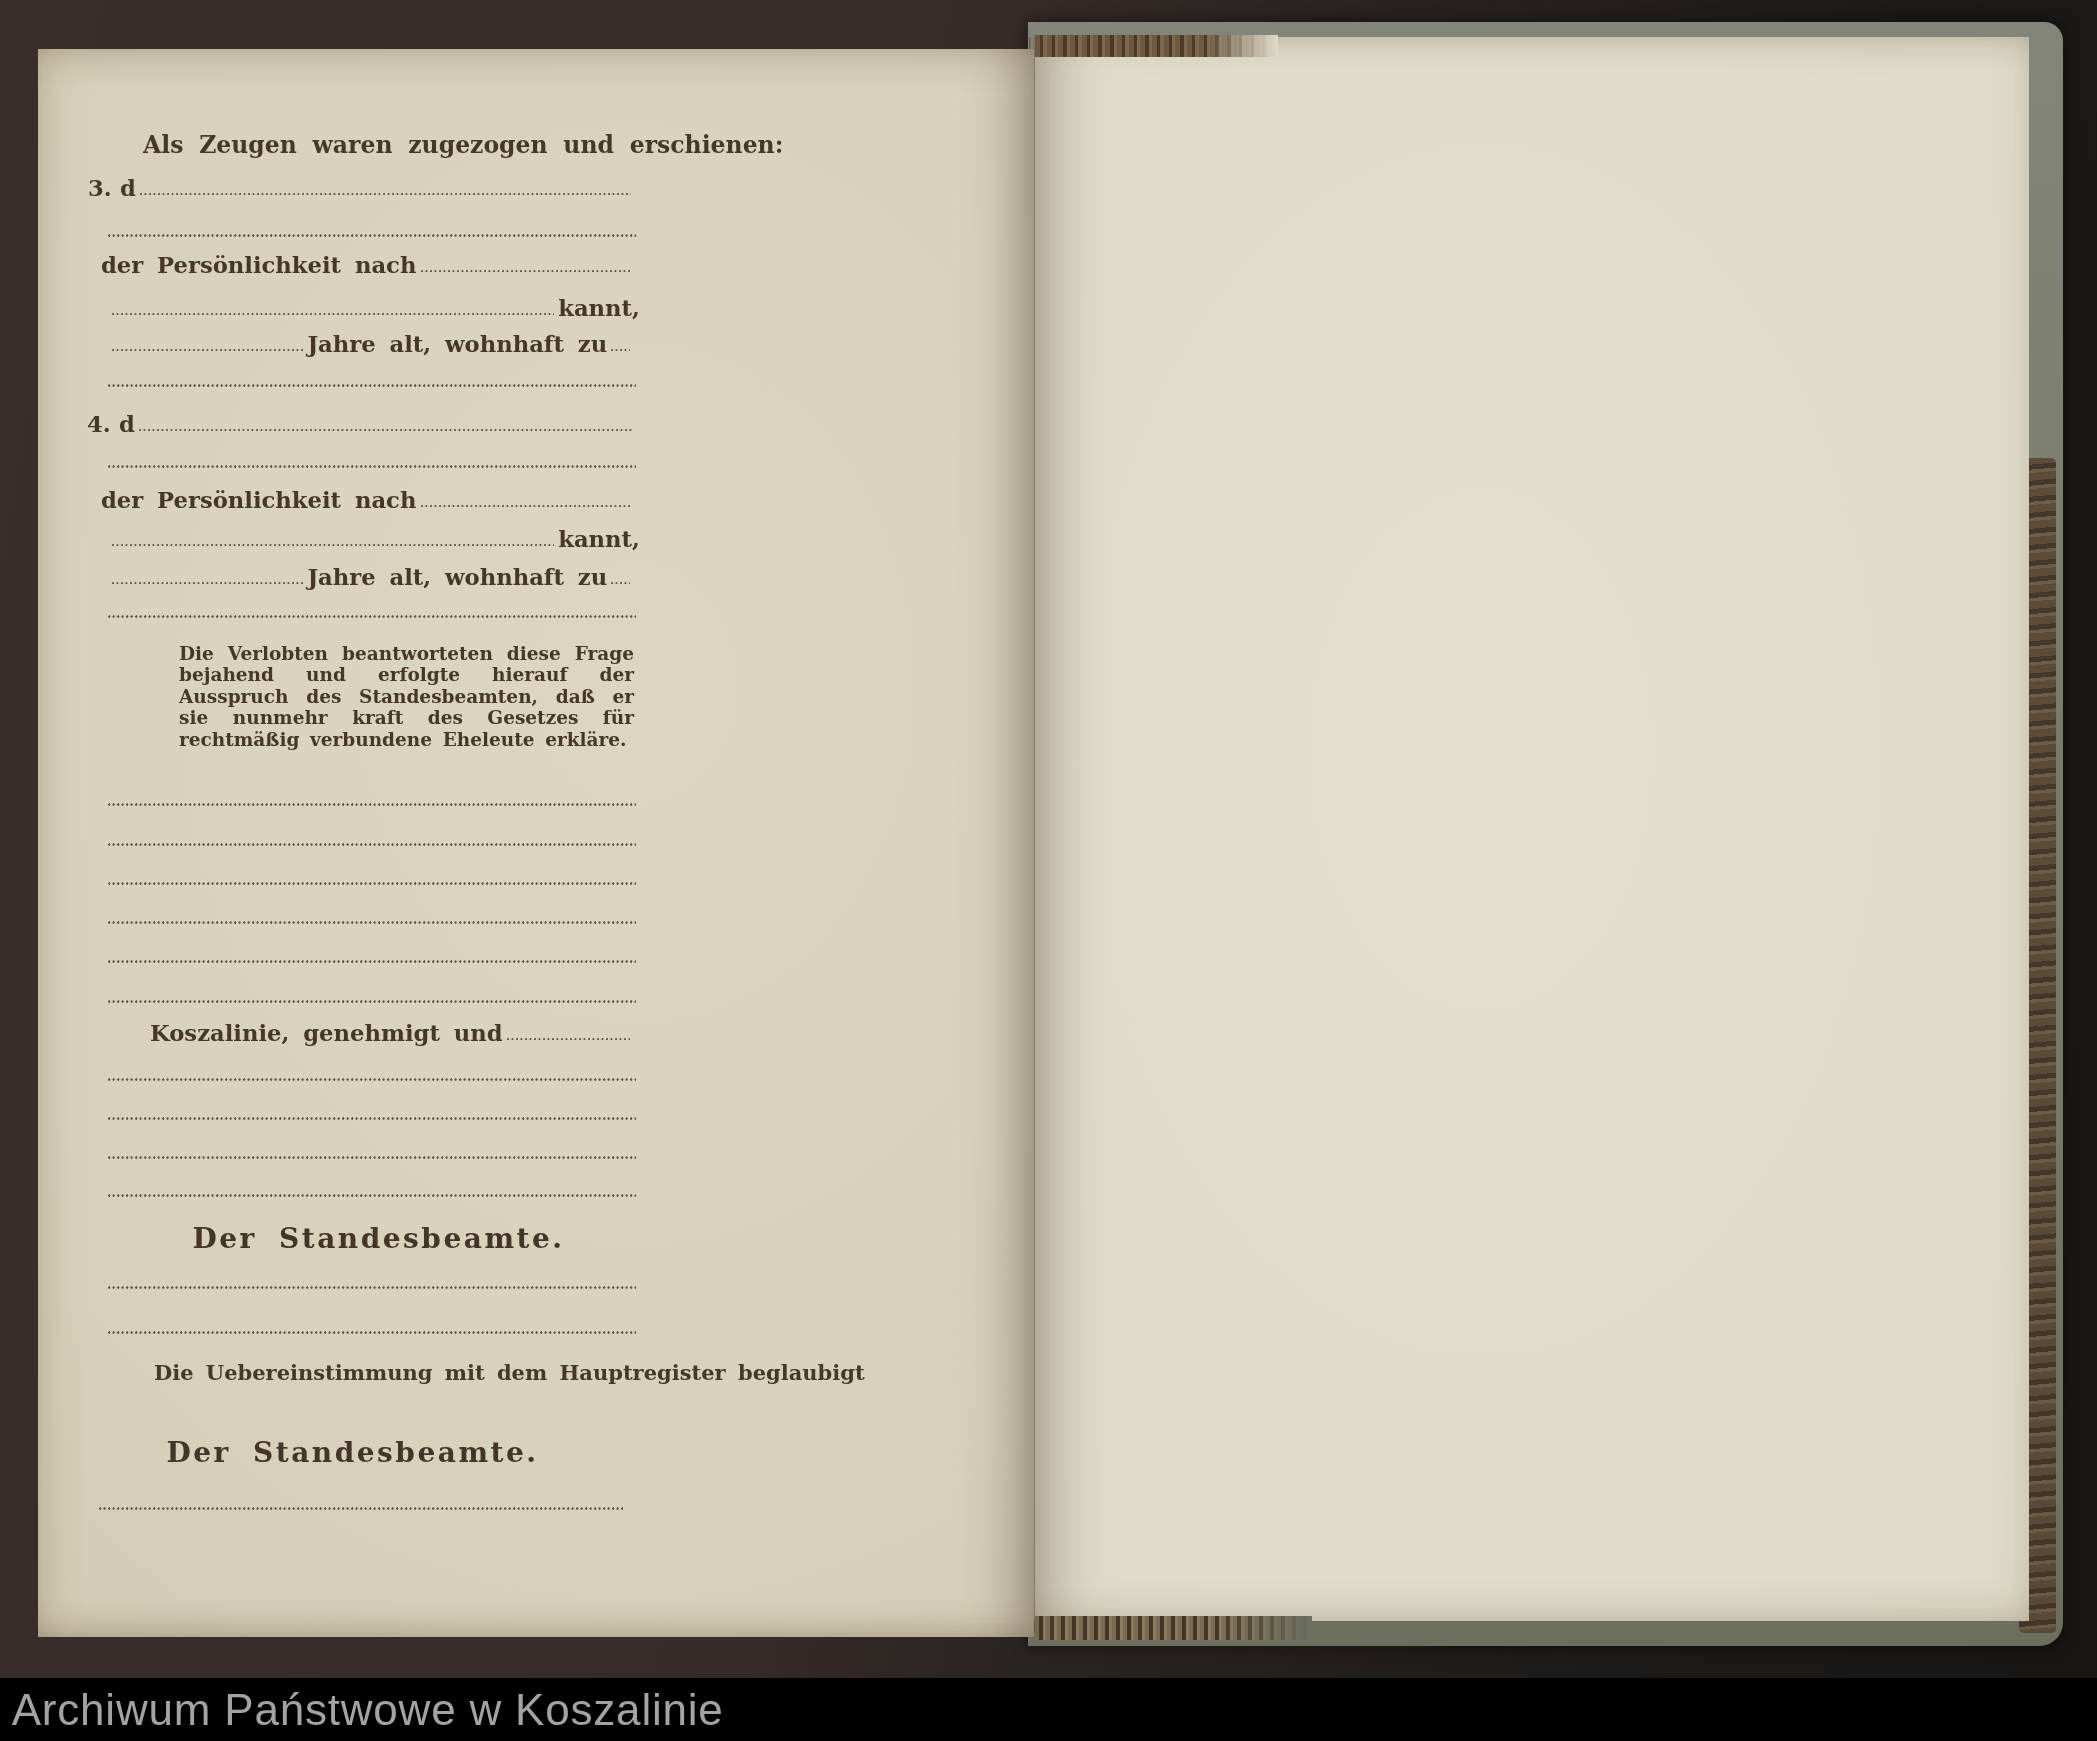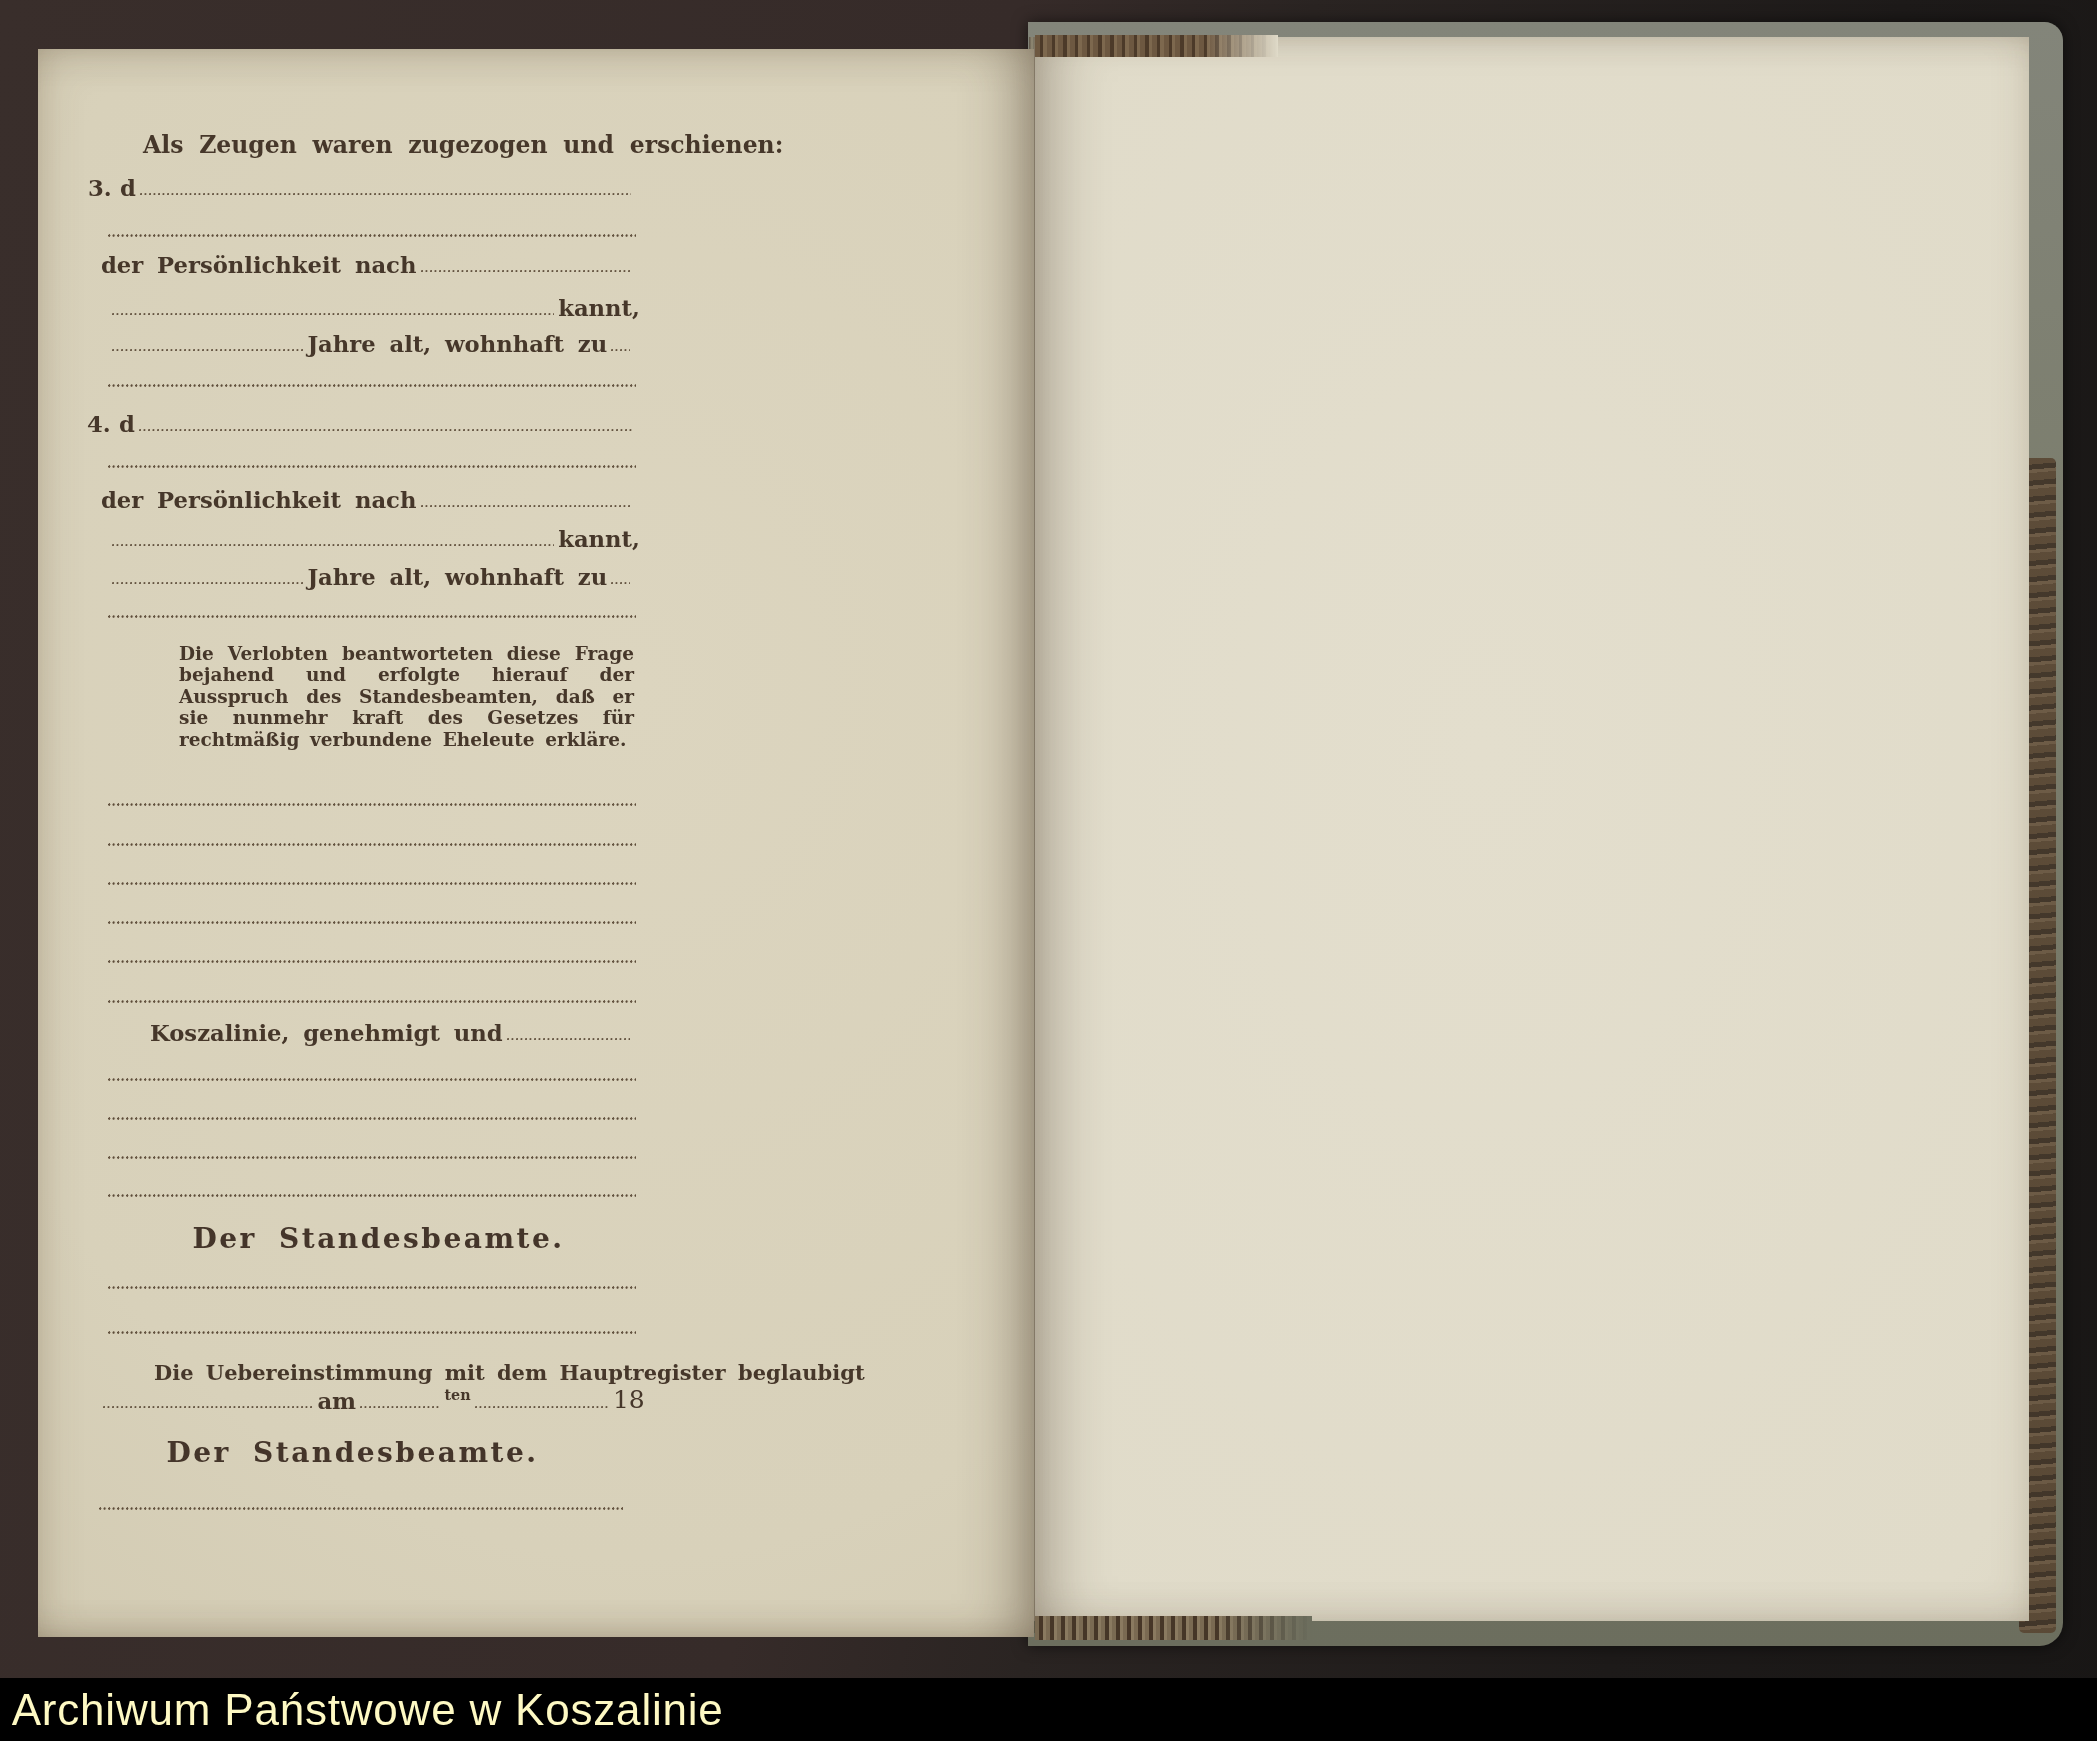--- a/index.html
+++ b/index.html
@@ -57,21 +57,21 @@
     background:
       linear-gradient(90deg,rgba(0,0,0,0) 0%,rgba(0,0,0,0) 65%,rgba(108,110,94,1) 100%),
       repeating-linear-gradient(90deg,#7a6a52 0 4.2px,#463627 4.2px 7.6px,#8a7a60 7.6px 11px);
   }
   
   .archive-bar{
     position:absolute;left:0;top:1678px;width:2098px;height:63px;background:#000;
     display:flex;align-items:center;
   }
   .archive-bar span{
-    font-family:"Liberation Sans", sans-serif;font-size:44px;color:#fef9c3;
+    font-family:"Liberation Sans", sans-serif;font-size:44px;color:#a3a3a3;
     padding-left:11.7px;letter-spacing:0.8px;white-space:nowrap;
   }
   .row{position:absolute;display:flex;align-items:flex-end;font-size:22.7px;font-weight:bold;
        color:#46372a;word-spacing:5.9px;white-space:nowrap;}
   .dots{flex:1 1 auto;height:2.5px;margin:0 4.2px 5.9px 4.2px;
         background-image:radial-gradient(circle at 1.2px 1.3px, #5c4b38 0.9px, rgba(0,0,0,0) 1.2px);
         background-size:4.5px 2.5px;background-repeat:repeat-x;}
   .dotline{position:absolute;height:2.5px;
         background-image:radial-gradient(circle at 1.2px 1.3px, #5c4b38 0.9px, rgba(0,0,0,0) 1.2px);
         background-size:4.5px 2.5px;background-repeat:repeat-x;}
@@ -171,29 +171,20 @@
     <div class="dotline" style="left:70px;top:1107px;width:528px;"></div>
     <div class="dotline" style="left:70px;top:1145px;width:528px;"></div>
 
     <div class="bighead" style="left:76px;top:1173px;width:529px;">Der Standesbeamte.</div>
 
     <div class="dotline" style="left:70px;top:1237px;width:528px;"></div>
     <div class="dotline" style="left:70px;top:1282px;width:528px;"></div>
 
     <div class="cert">Die Uebereinstimmung mit dem Hauptregister beglaubigt</div>
 
-    <div class="row" style="left:61px;top:1336px;width:505px;">
-      <span class="dots" style="flex:0 0 210px;"></span>
-      <span class="am">am</span>
-      <span class="dots" style="flex:0 0 80px;"></span>
-      <span class="sup">ten</span>
-      <span class="dots" style="flex:0 0 134px;"></span>
-      <span class="yr">18</span>
-      <span class="dots"></span>
-    </div>
 
     <div class="bighead" style="left:50px;top:1387px;width:529px;">Der Standesbeamte.</div>
 
     <div class="dotline" style="left:61px;top:1458px;width:524px;"></div>
   </div>
 
   <div class="archive-bar">
     <span>Archiwum Państwowe w Koszalinie</span>
   </div>
 

